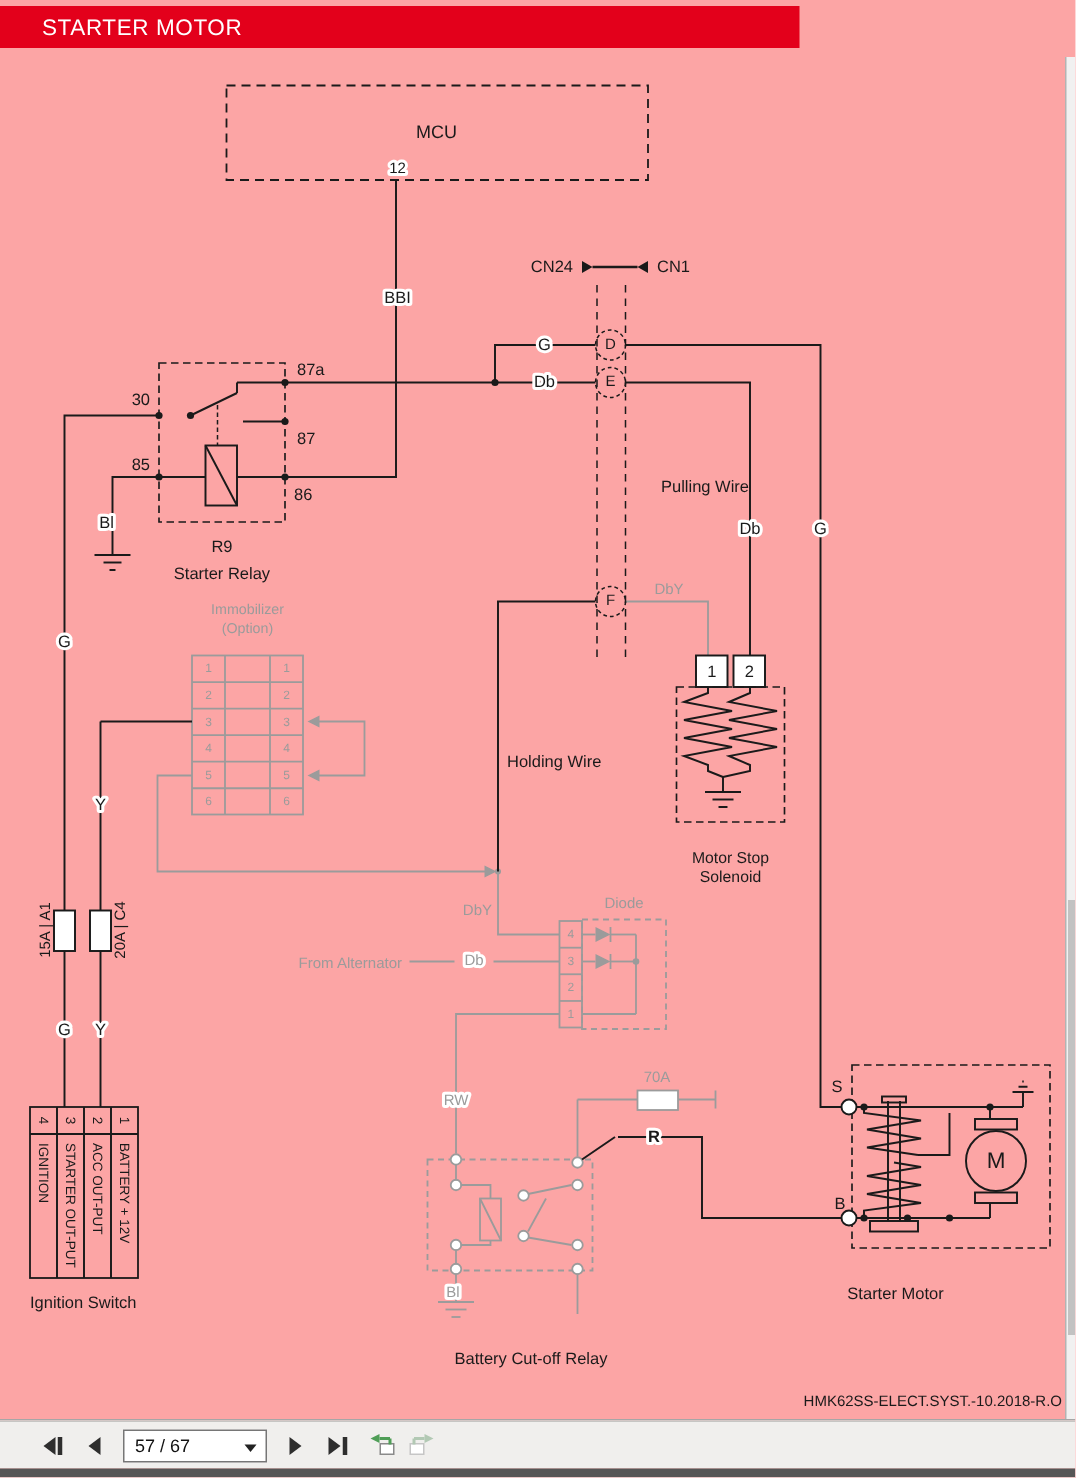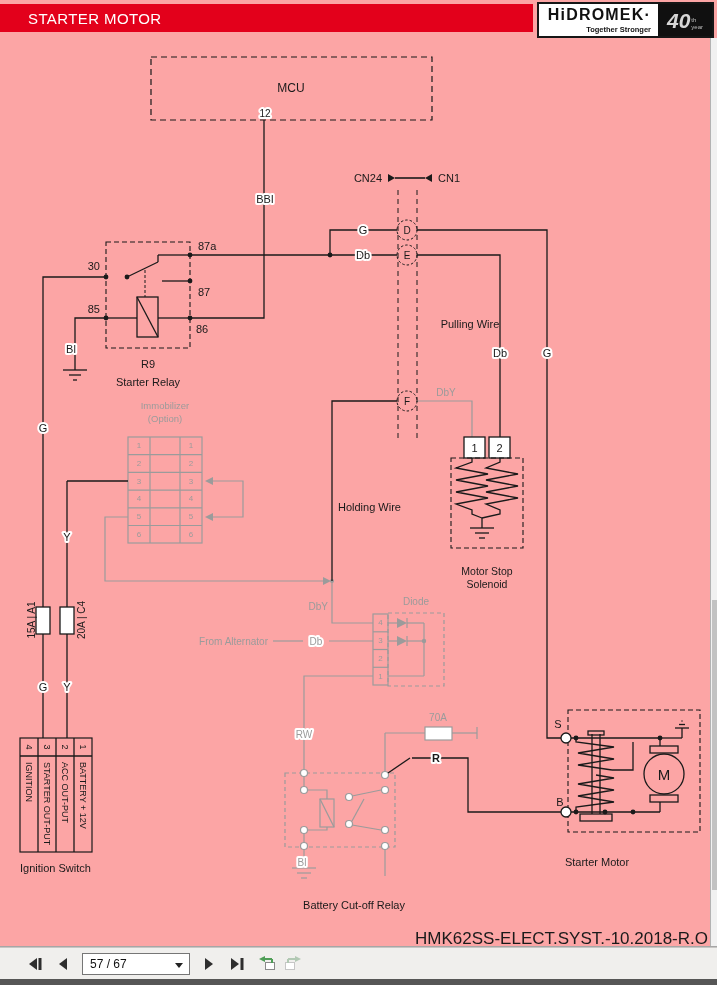--- a/index.html
+++ b/index.html
@@ -22,54 +22,41 @@
   
   svg.diagram{position:absolute;left:0;top:0}
   svg.diagram text{font-family:"Liberation Sans",sans-serif;fill:#1a1a1a}
   .halo{paint-order:stroke;stroke:#ffffff;stroke-width:4px;stroke-linejoin:round}
   .gtx{fill:#9b9b9b !important}
   
   .page-edge{position:absolute;left:710px;top:38px;width:7px;height:908px;background:#f1f1f1;
              border-left:1px solid #b3b3b3;box-sizing:border-box}
   .scroll-thumb{position:absolute;left:712px;top:600px;width:5px;height:290px;background:#c2c2c2}
   
-  .doc-ref{position:absolute;right:9px;top:929px;font-size:17px;color:#1a1a1a;z-index:2}
+  .doc-ref{position:absolute;right:9px;top:929px;font-size:10px;color:#1a1a1a;z-index:2}
   .page-bottom-line{position:absolute;left:0;top:946px;width:717px;height:1px;background:#a6a6a6}
   
   .toolbar{position:absolute;left:0;top:947px;width:717px;height:32px;background:#f0efed;
            border-top:1px solid #c7c6c4;display:flex;align-items:center;box-sizing:border-box}
   .tb-btn{width:22px;height:22px;display:flex;align-items:center;justify-content:center;cursor:pointer}
   .tb-btn.b1{margin-left:24px}
-  .combo{width:108px;height:22px;background:#fff;border:1px solid #767676;display:flex;
+  .combo{width:96px;height:22px;background:#fff;border:1px solid #767676;display:flex;
          align-items:center;font-size:12px;color:#111;margin:0 8px;box-sizing:border-box;position:relative}
   .combo-text{margin-left:7px}
   .combo-caret{position:absolute;right:6px;top:9px;width:0;height:0;
                border-left:4px solid transparent;border-right:4px solid transparent;border-top:5px solid #222}
   .bottom-strip{position:absolute;left:0;top:979px;width:717px;height:6px;background:#565656}
 </style>
 </head>
 <body>
 
 <div class="page">
 
   <div class="header-bar">
     <span class="header-title">STARTER MOTOR</span>
-  </div>
-  <div class="logo">
-    <div class="logo-left">
-      <span class="brand">HiDROMEK·</span>
-      <span class="tagline">Together Stronger</span>
-    </div>
-    <div class="badge">
-      <span class="badge-num">40</span>
-      <span class="badge-col">
-        <span>th</span>
-        <span>year</span>
-      </span>
-    </div>
   </div>
 
   <svg class="diagram" width="717" height="946" viewBox="0 0 717 946">
 
     <g stroke="#9b9b9b" stroke-width="1.2" fill="none">
 
       <rect x="128" y="437" width="74" height="106"></rect>
       <line x1="150" y1="437" x2="150" y2="543"></line>
         <line x1="180" y1="437" x2="180" y2="543"></line>
       <line x1="128" y1="454.7" x2="202" y2="454.7"></line>

